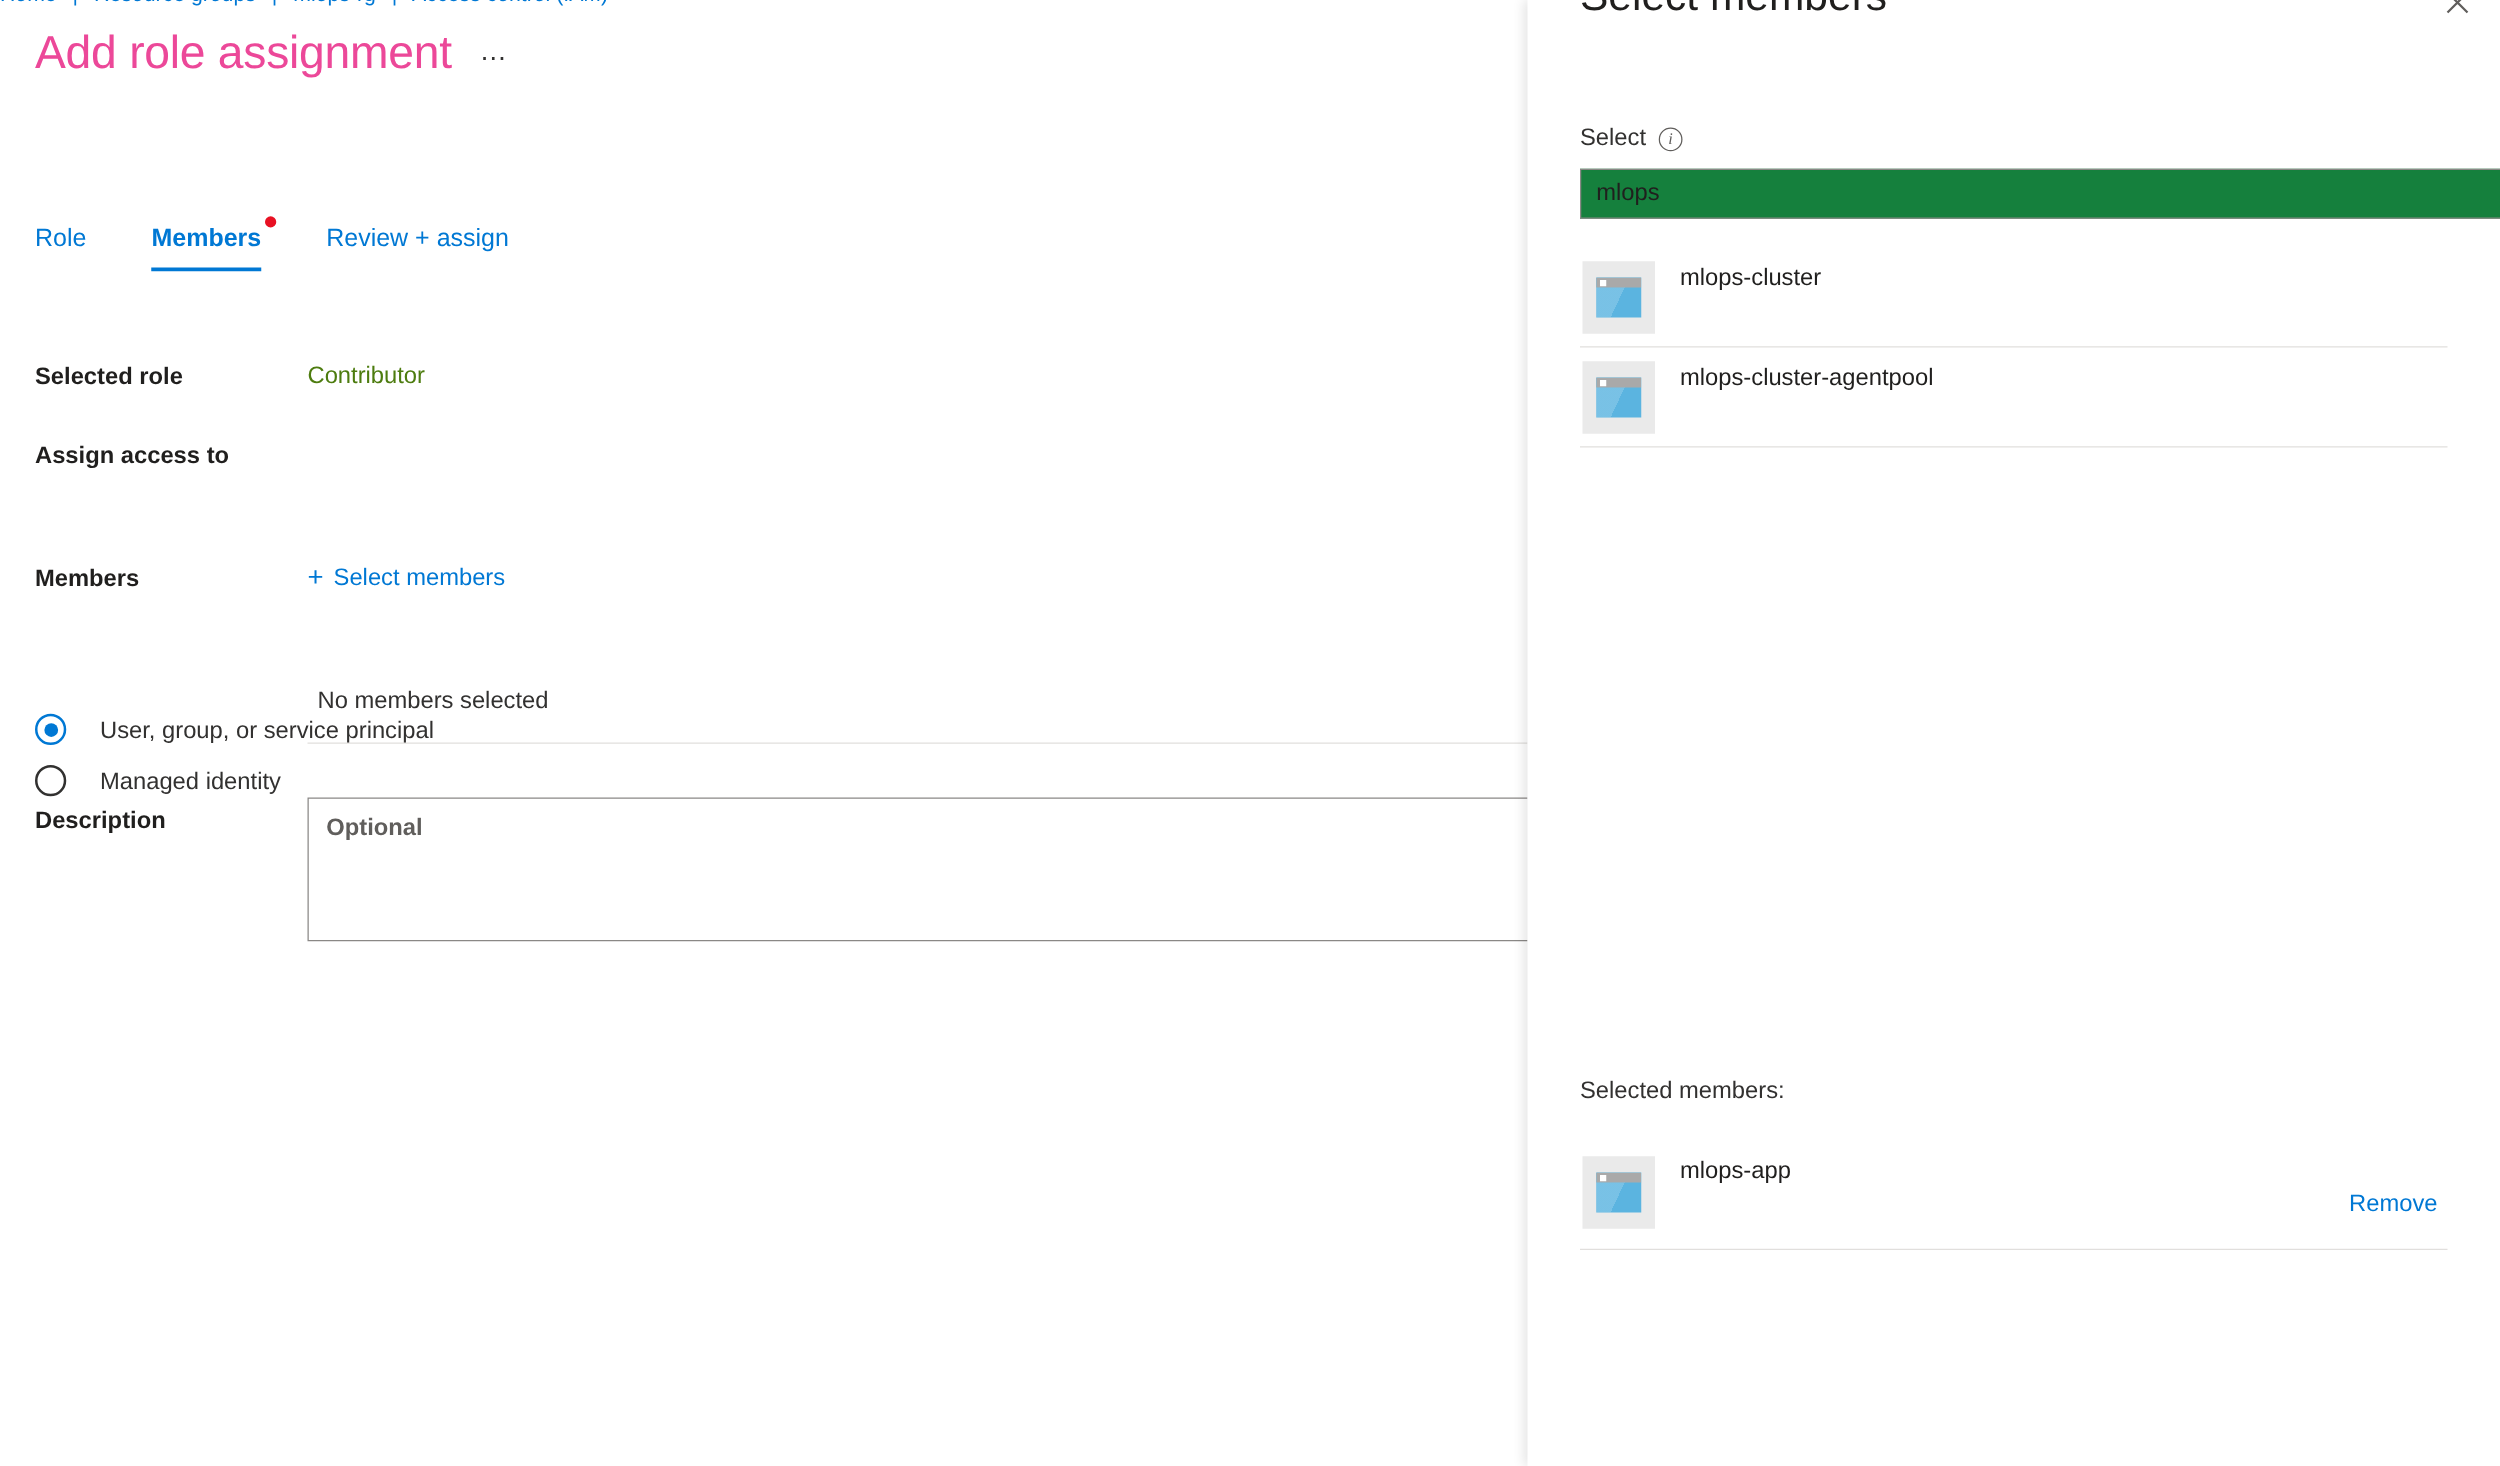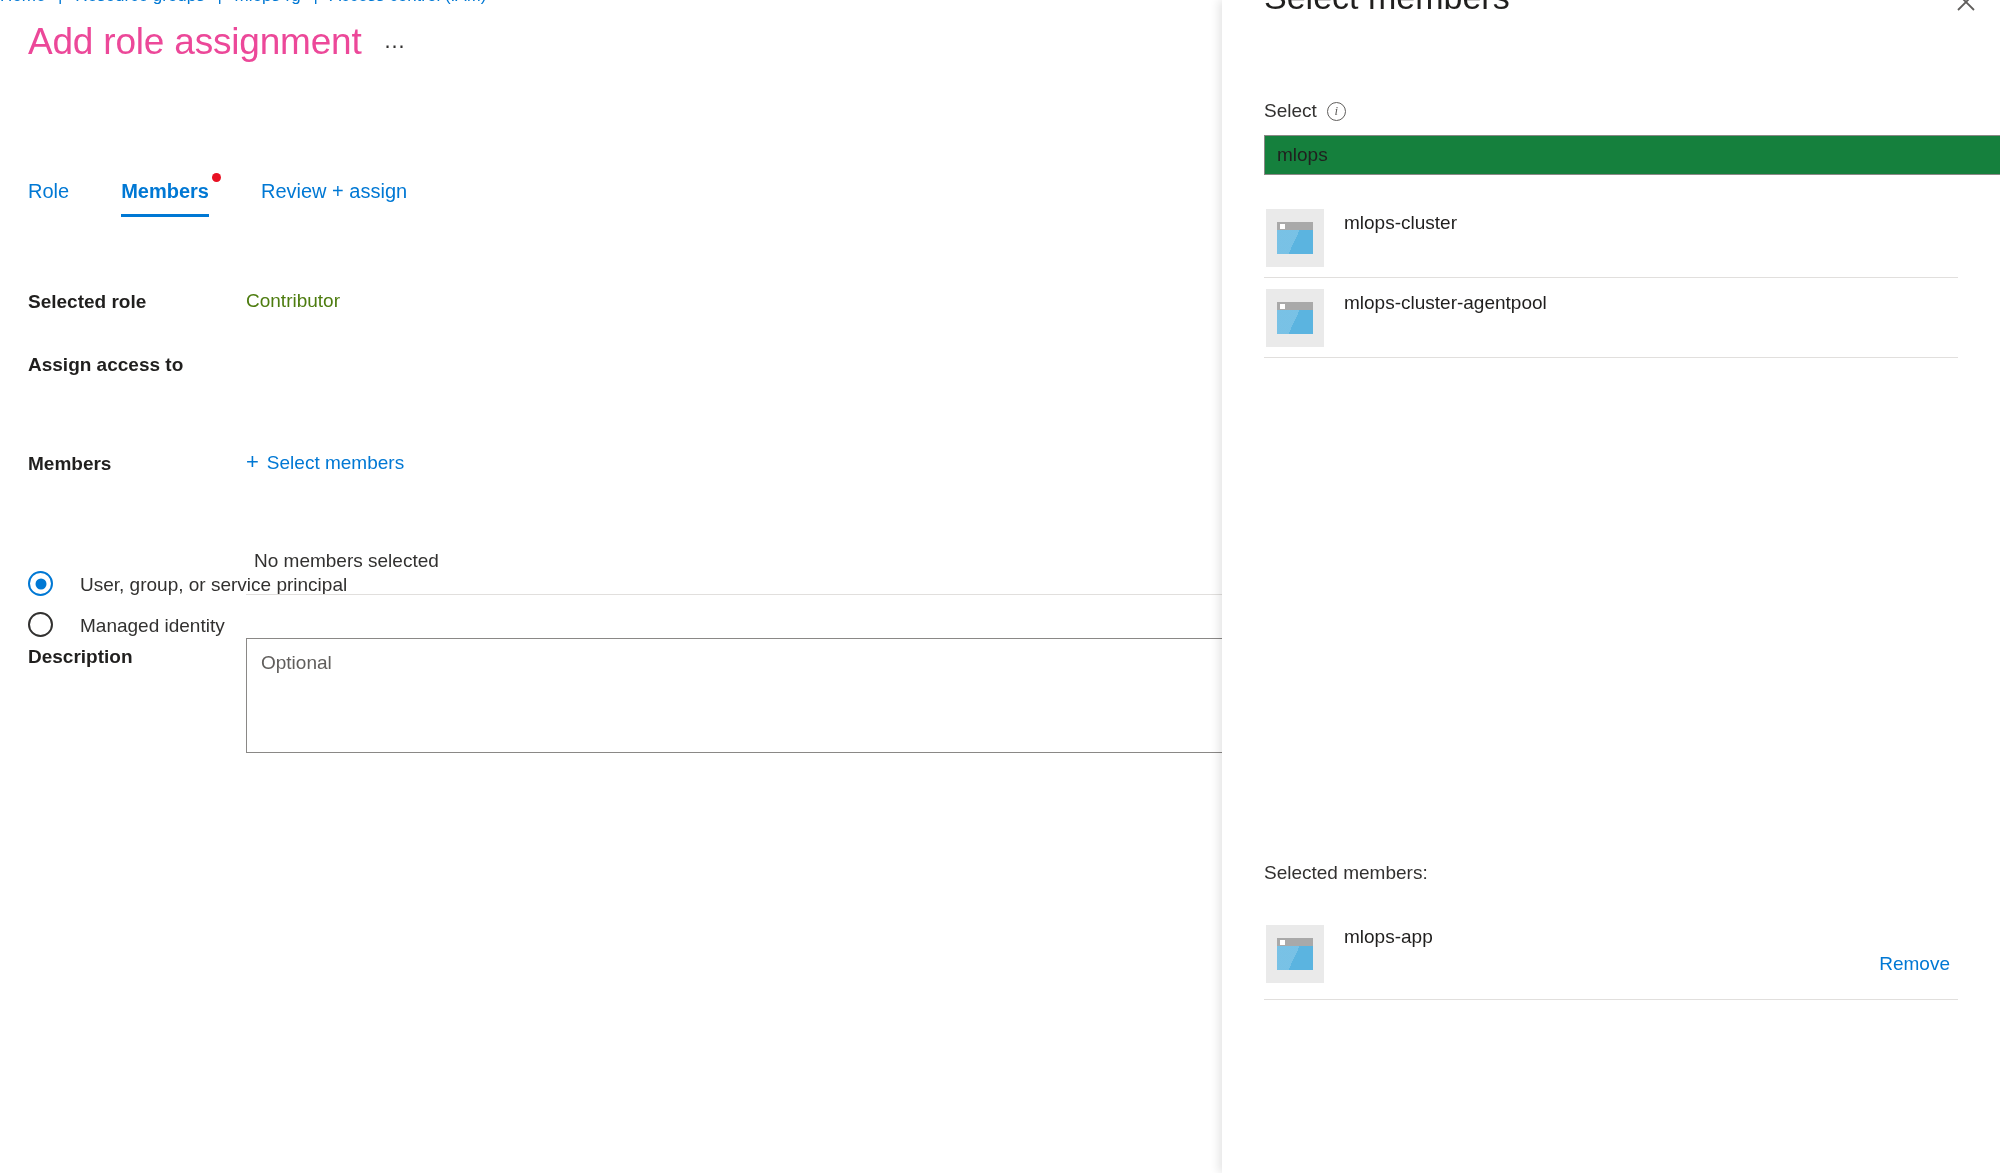--- a/index.html
+++ b/index.html
@@ -208,20 +208,21 @@
     left: 246px; top: 638px;
     width: 1020px; height: 115px;
     border: 1px solid #8a8886;
     background: #ffffff;
     padding: 13px 14px;
     font-size: 19px;
     font-family: "Liberation Sans", sans-serif;
     color: #605e5c;
     resize: none;
     outline: none;
+    font-weight: bold;
   }
   .desc-box::placeholder { color: #605e5c; }
 
   
   .flyout {
     position: absolute;
     right: 0; top: 0;
     width: 778px; height: 1173px;
     background: #ffffff;
     box-shadow: -3px 0 9px rgba(0,0,0,0.11);

